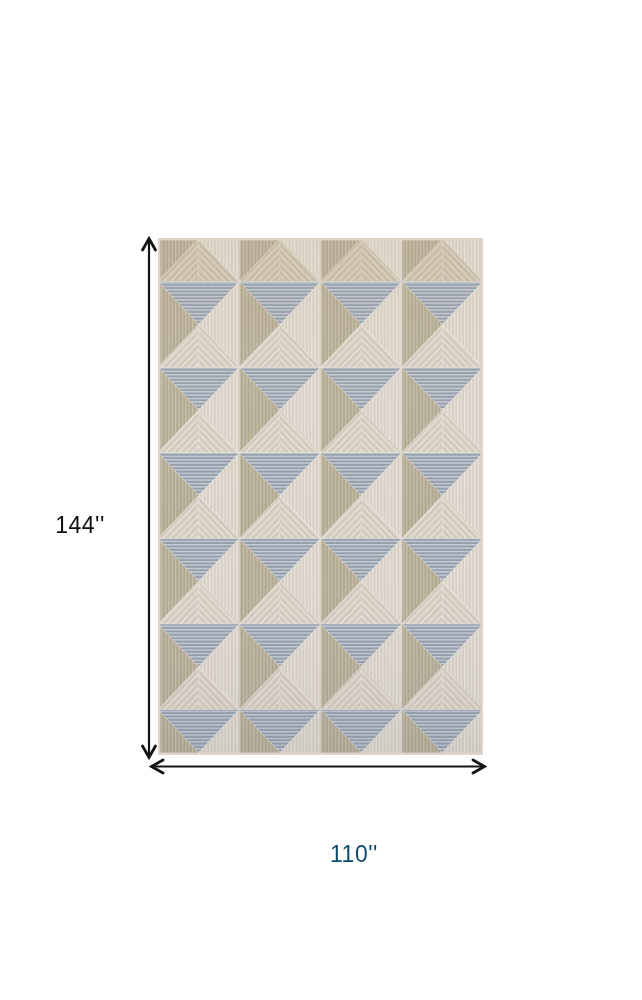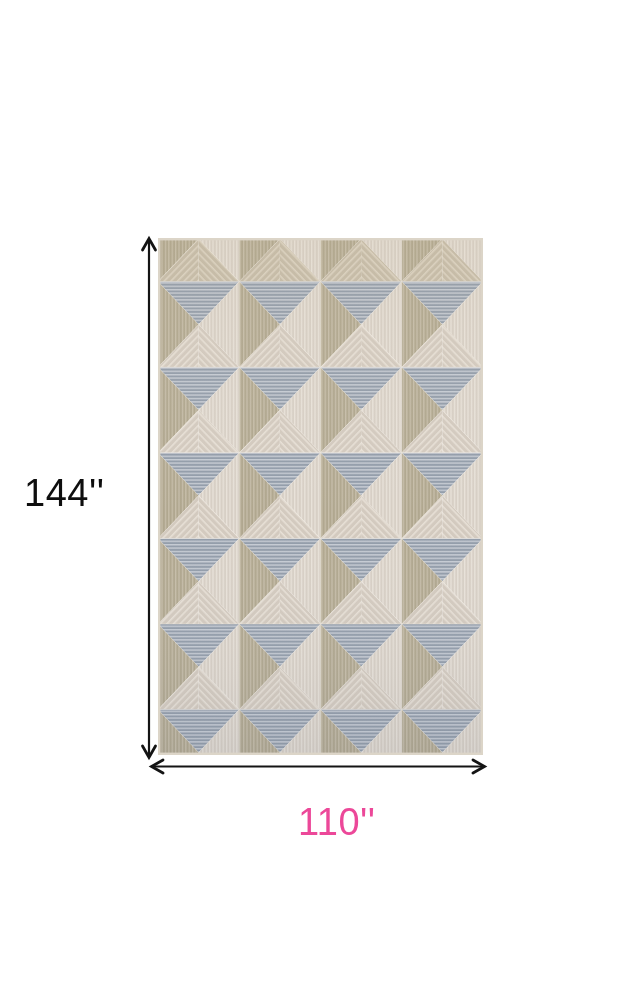--- a/index.html
+++ b/index.html
@@ -13,25 +13,27 @@
   .stage { position: absolute; inset: 0; }
   .rug {
     position: absolute;
     left: 158px; top: 238px;
     width: 325px; height: 517px;
   }
   .rug svg { display: block; width: 100%; height: 100%; }
   .dim-label {
     position: absolute;
     width: 112px;
+    text-align: center;
     color: #0e0e0e;
-    font-size: 38px;
+    font-size: 23px;
     line-height: 30px;
     letter-spacing: 0.5px;
     white-space: nowrap;
+    margin-top: 32px;
   }
   .label-height { left: 24px; top: 478px; }
   .label-width  { left: 298px; top: 807px; }
   .arrow { position: absolute; overflow: visible; }
   .v-arrow { left: 141px; top: 237px; }
   .h-arrow { left: 150px; top: 758px; }
   .arrow .shaft {
     stroke: var(--arrow-color, #141414);
     stroke-width: 2.2;
     fill: none;
@@ -308,15 +310,15 @@
   </svg>
 
   <svg class="arrow h-arrow" width="336" height="17" viewBox="0 0 336 17" xmlns="http://www.w3.org/2000/svg">
     <line class="shaft" x1="3" y1="8.5" x2="333" y2="8.5"></line>
     <polyline class="head" points="13,2 1.5,8.5 13,15"></polyline>
     <polyline class="head" points="323,2 334.5,8.5 323,15"></polyline>
   </svg>
 
   <div class="dim-label label-height" style="color: rgb(14, 14, 14);">144''</div>
 
-  <div class="dim-label label-width" style="color: #ec4899;">110''</div>
+  <div class="dim-label label-width" style="color: #0c4a6e;">110''</div>
 
 </div>
 
 </body></html>

